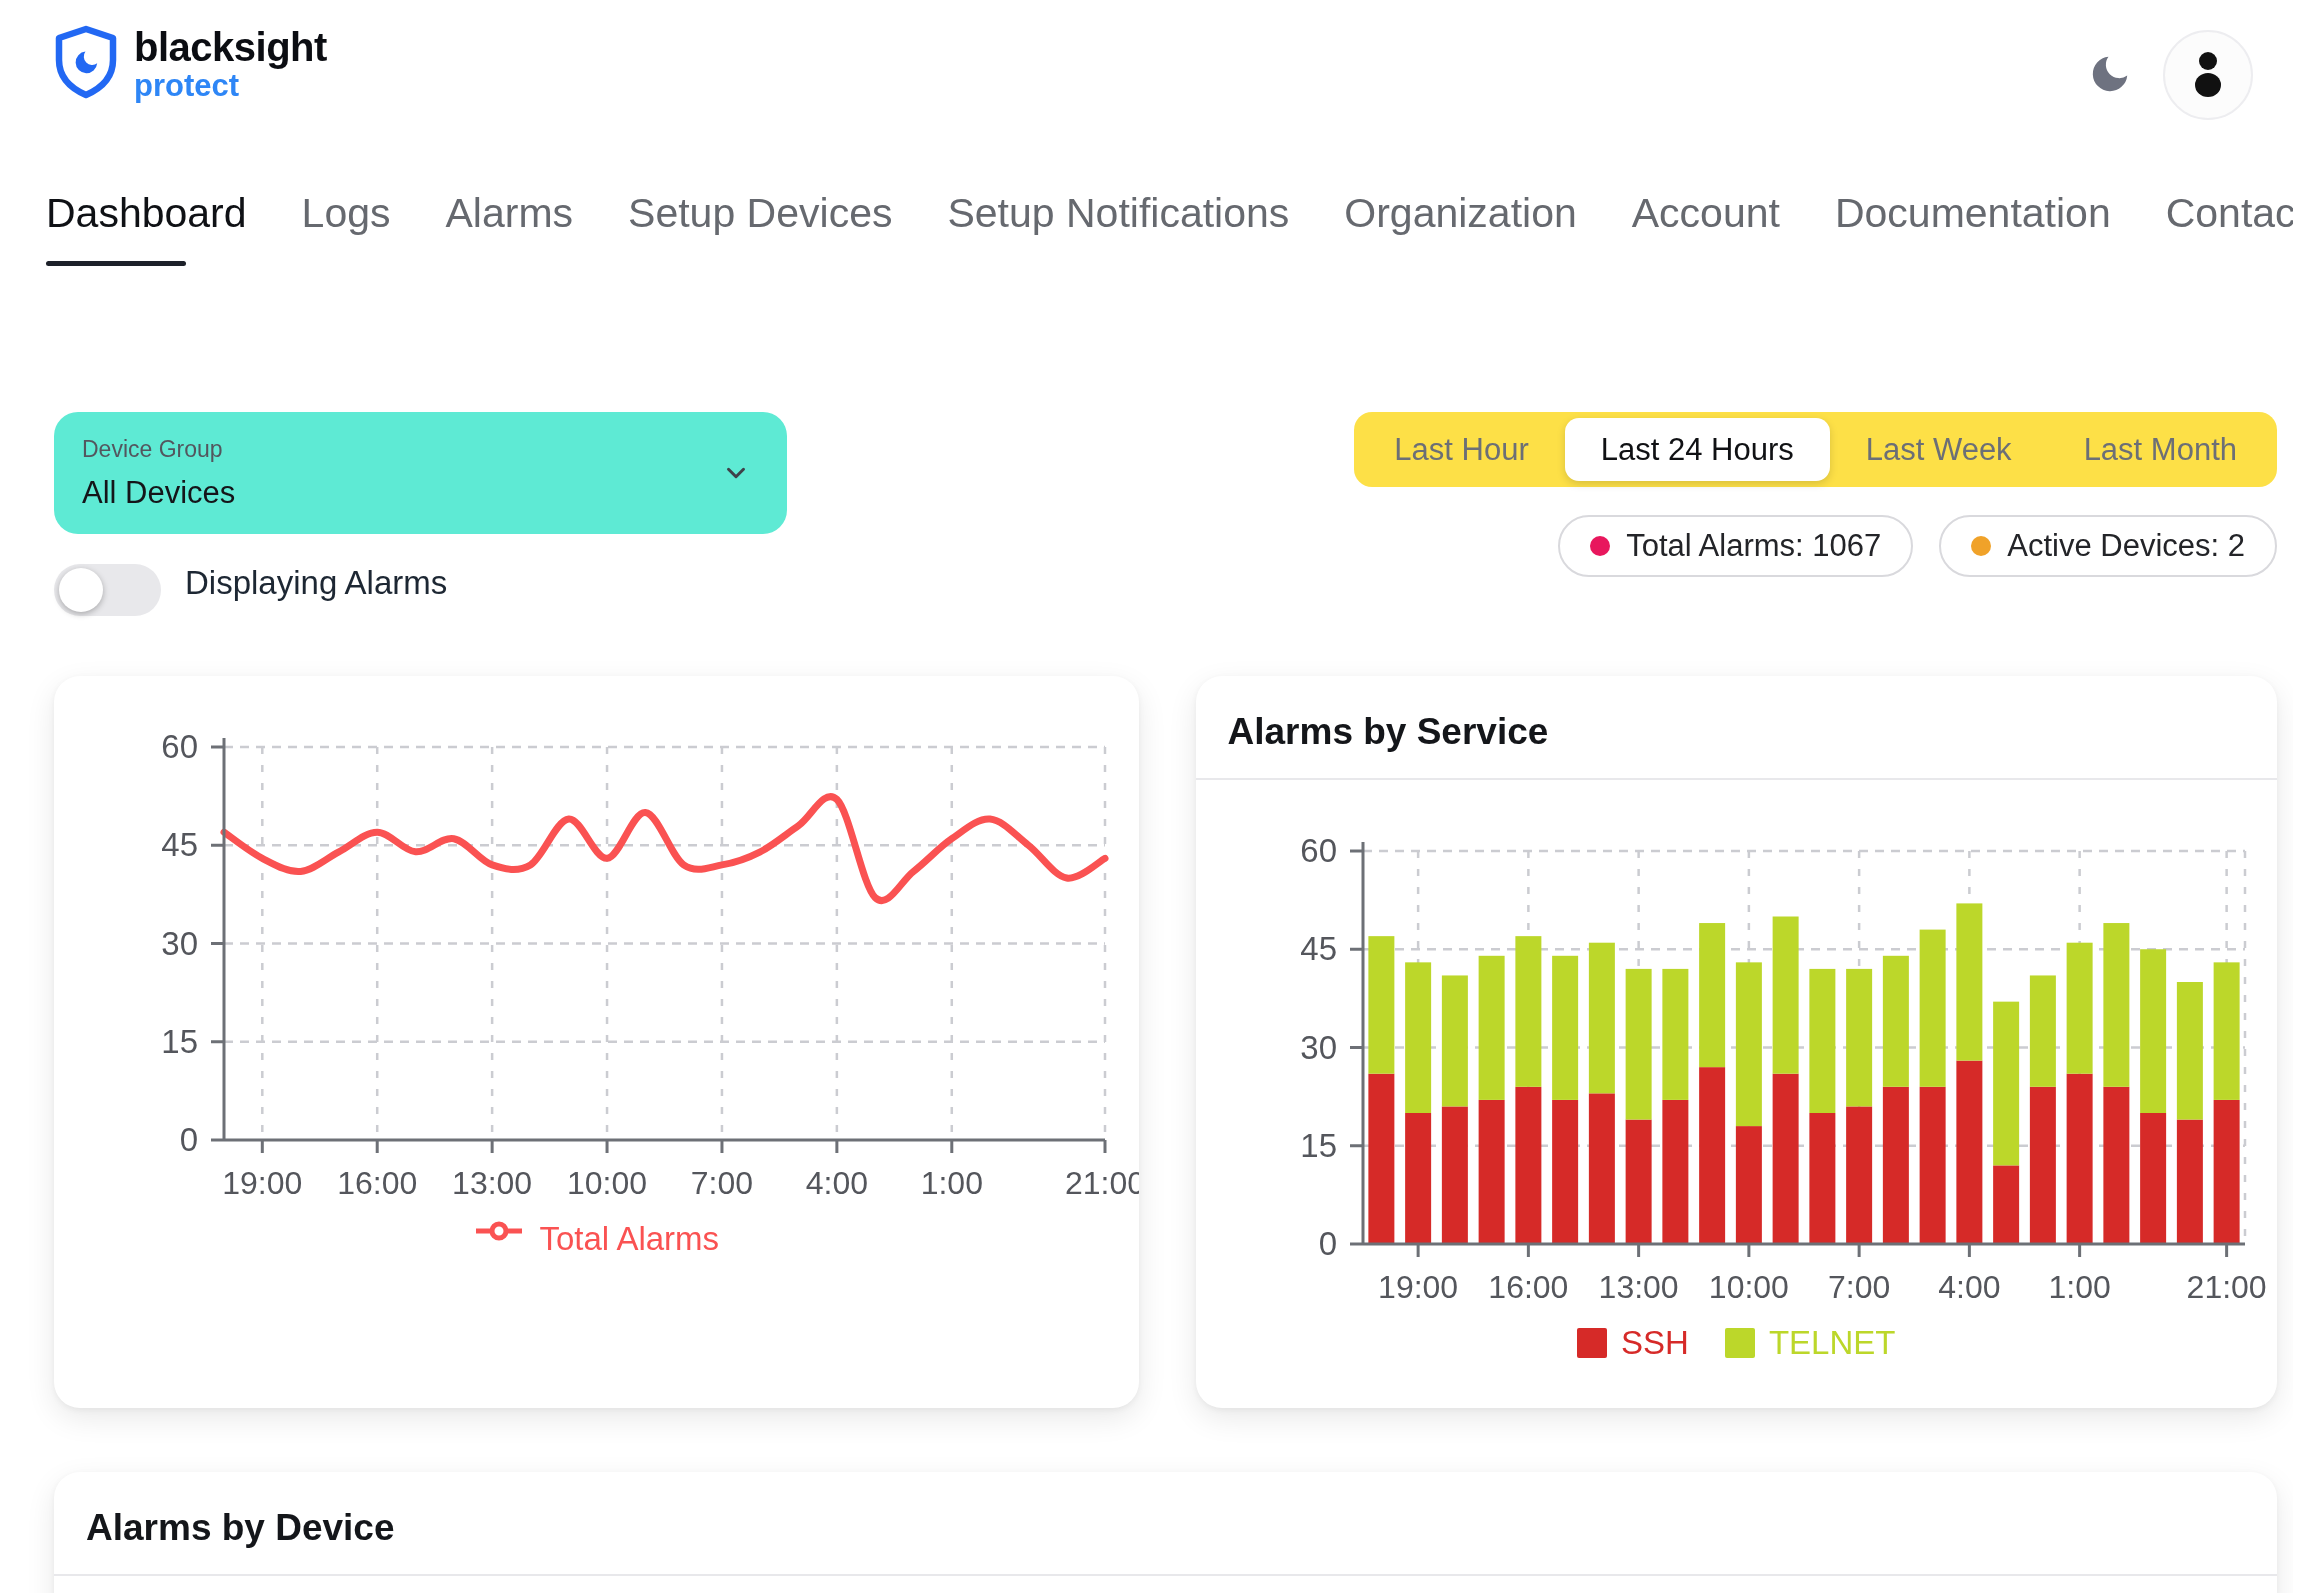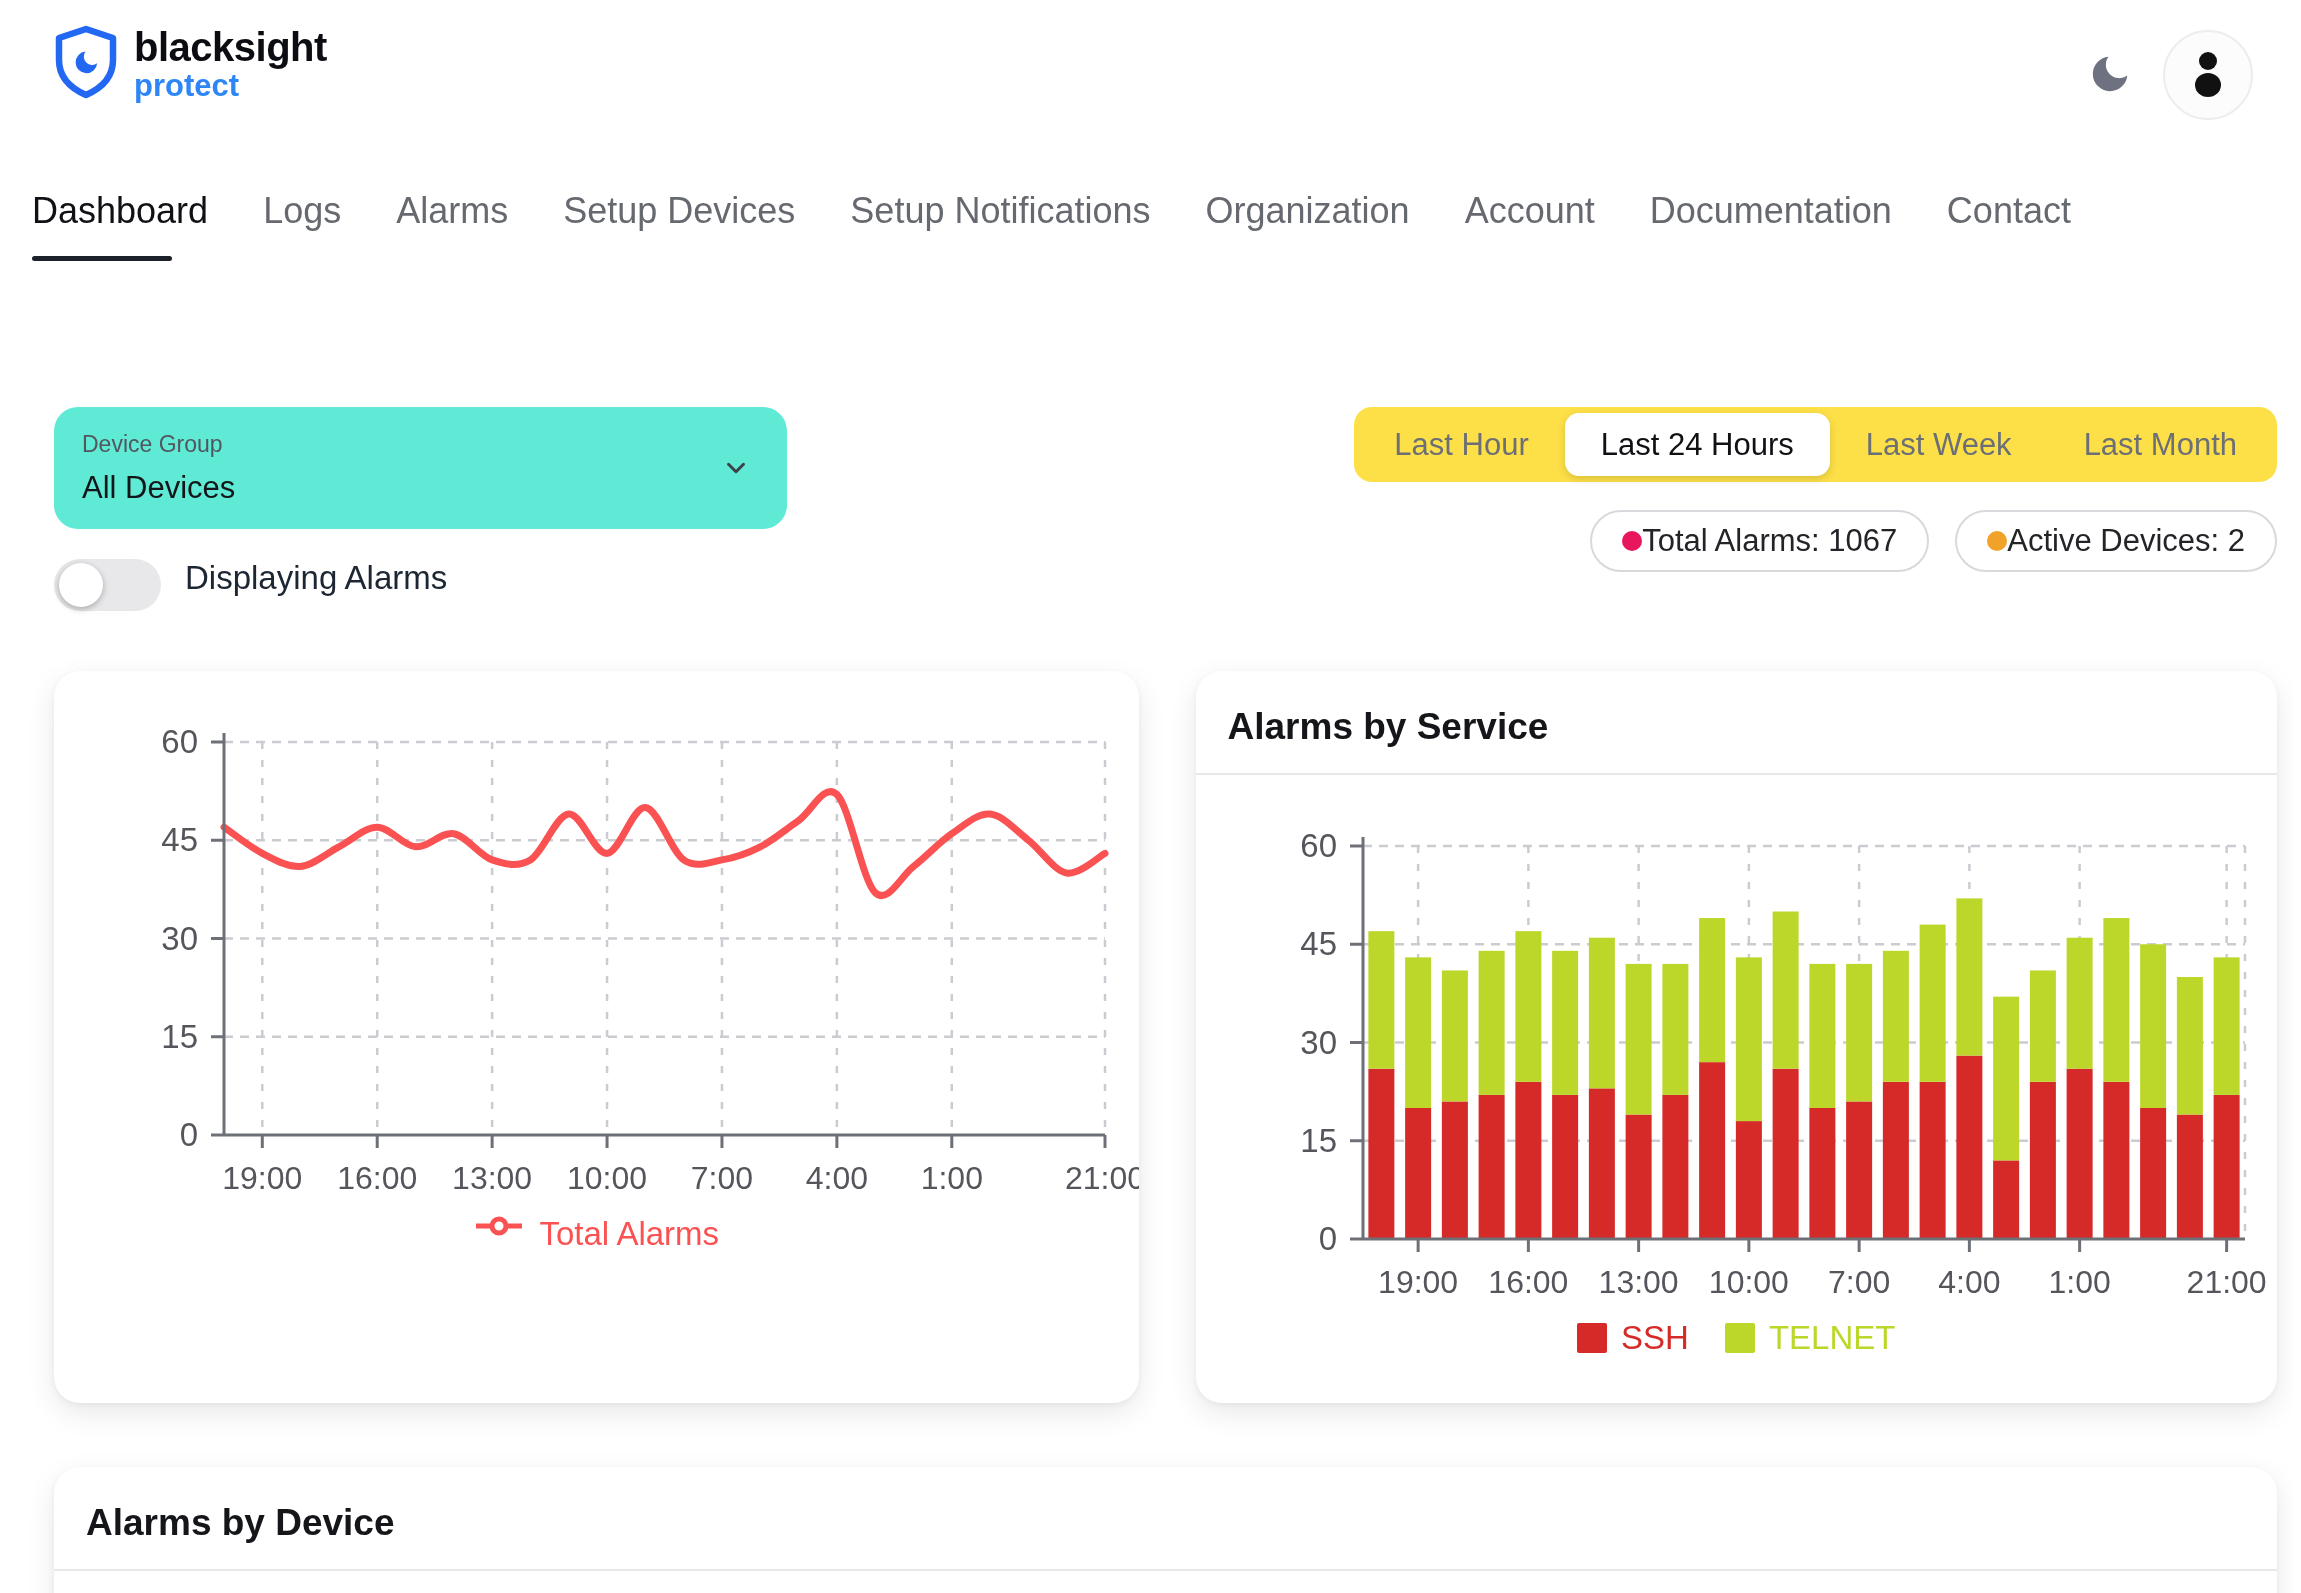--- a/index.html
+++ b/index.html
@@ -10,21 +10,21 @@
   
   header{display:flex;justify-content:space-between;align-items:flex-start;padding:24px 40px 0 54px;}
   .logo{display:flex;align-items:center;gap:16px;}
   .logo-name{font-size:40px;font-weight:800;color:#0b0d12;line-height:1;letter-spacing:-0.5px;}
   .logo-sub{font-size:31px;font-weight:700;color:#2e86f6;margin-top:3px;line-height:1;}
   .header-actions{display:flex;align-items:center;gap:30px;margin-top:6px;}
   .icon-btn{background:none;border:none;padding:0;cursor:pointer;display:flex;align-items:center;}
   .avatar{width:90px;height:90px;border-radius:50%;background:#fcfcfc;border:2px solid #ededf0;
           display:flex;align-items:center;justify-content:center;cursor:pointer;box-sizing:border-box;}
   
-  nav{display:flex;gap:55px;padding-left:32px;margin-top:70px;font-size:36px;color:#66696f;}
+  nav{display:flex;gap:55px;padding-left:46px;margin-top:70px;font-size:41px;color:#66696f;}
   .nav-item{cursor:pointer;white-space:nowrap;}
   .nav-item.active{color:#0f1115;font-weight:500;}
   .nav-item.active::after{content:'';display:block;height:5px;margin-top:24px;background:#1d212a;border-radius:4px;width:140px;}
   
   .controls{display:flex;justify-content:space-between;align-items:flex-start;margin:146px 16px 0 54px;}
   .device-group{width:733px;height:122px;background:#5eead4;border-radius:24px;box-sizing:border-box;
                 padding:24px 36px 0 28px;display:flex;justify-content:space-between;cursor:pointer;}
   .dg-label{font-size:23px;color:#53565e;margin-bottom:12px;}
   .dg-value{font-size:31px;color:#141519;font-weight:500;}
   .dg-chevron{margin-top:22px;}
@@ -32,21 +32,21 @@
   .toggle{width:107px;height:52px;border-radius:26px;background:#e8e8eb;position:relative;cursor:pointer;border:none;padding:0;}
   .knob{position:absolute;left:5px;top:4px;width:44px;height:44px;border-radius:50%;background:#fff;
         box-shadow:0 2px 6px rgba(0,0,0,0.28);}
   .toggle-label{font-size:33px;color:#1d2733;}
   .controls-right{display:flex;flex-direction:column;align-items:flex-end;}
   .segmented{display:flex;align-items:center;background:#fde047;border-radius:18px;height:75px;padding:0 4px;}
   .seg-option{padding:0 36px;font-size:31px;color:#6c6f76;height:63px;display:flex;align-items:center;
               border-radius:14px;cursor:pointer;white-space:nowrap;}
   .seg-option.active{background:#fff;color:#101114;font-weight:500;box-shadow:0 3px 9px rgba(0,0,0,0.15);}
   .badges{display:flex;gap:26px;margin-top:28px;}
-  .badge{display:flex;align-items:center;height:62px;padding:0 30px;border:2px solid #d9d9dd;
+  .badge{display:flex;align-items:center;gap:16px;height:62px;padding:0 30px;border:2px solid #d9d9dd;
          border-radius:32px;font-size:31px;color:#232428;background:#fff;box-sizing:border-box;}
   .badge-dot{width:20px;height:20px;border-radius:50%;background:#999;}
   
   .cards-row{display:flex;gap:57px;margin:60px 16px 0 54px;}
   .card{background:#fff;border-radius:26px;box-shadow:0 2px 6px rgba(0,0,0,0.05),0 10px 30px rgba(0,0,0,0.09);
         box-sizing:border-box;overflow:hidden;}
   .card-trends{width:1089px;height:732px;}
   .card-service{width:1086px;height:732px;}
   .card h2{margin:0;padding:36px 32px 26px;font-size:37px;font-weight:700;color:#14161a;
            border-bottom:2px solid #e8e8eb;line-height:40px;}

